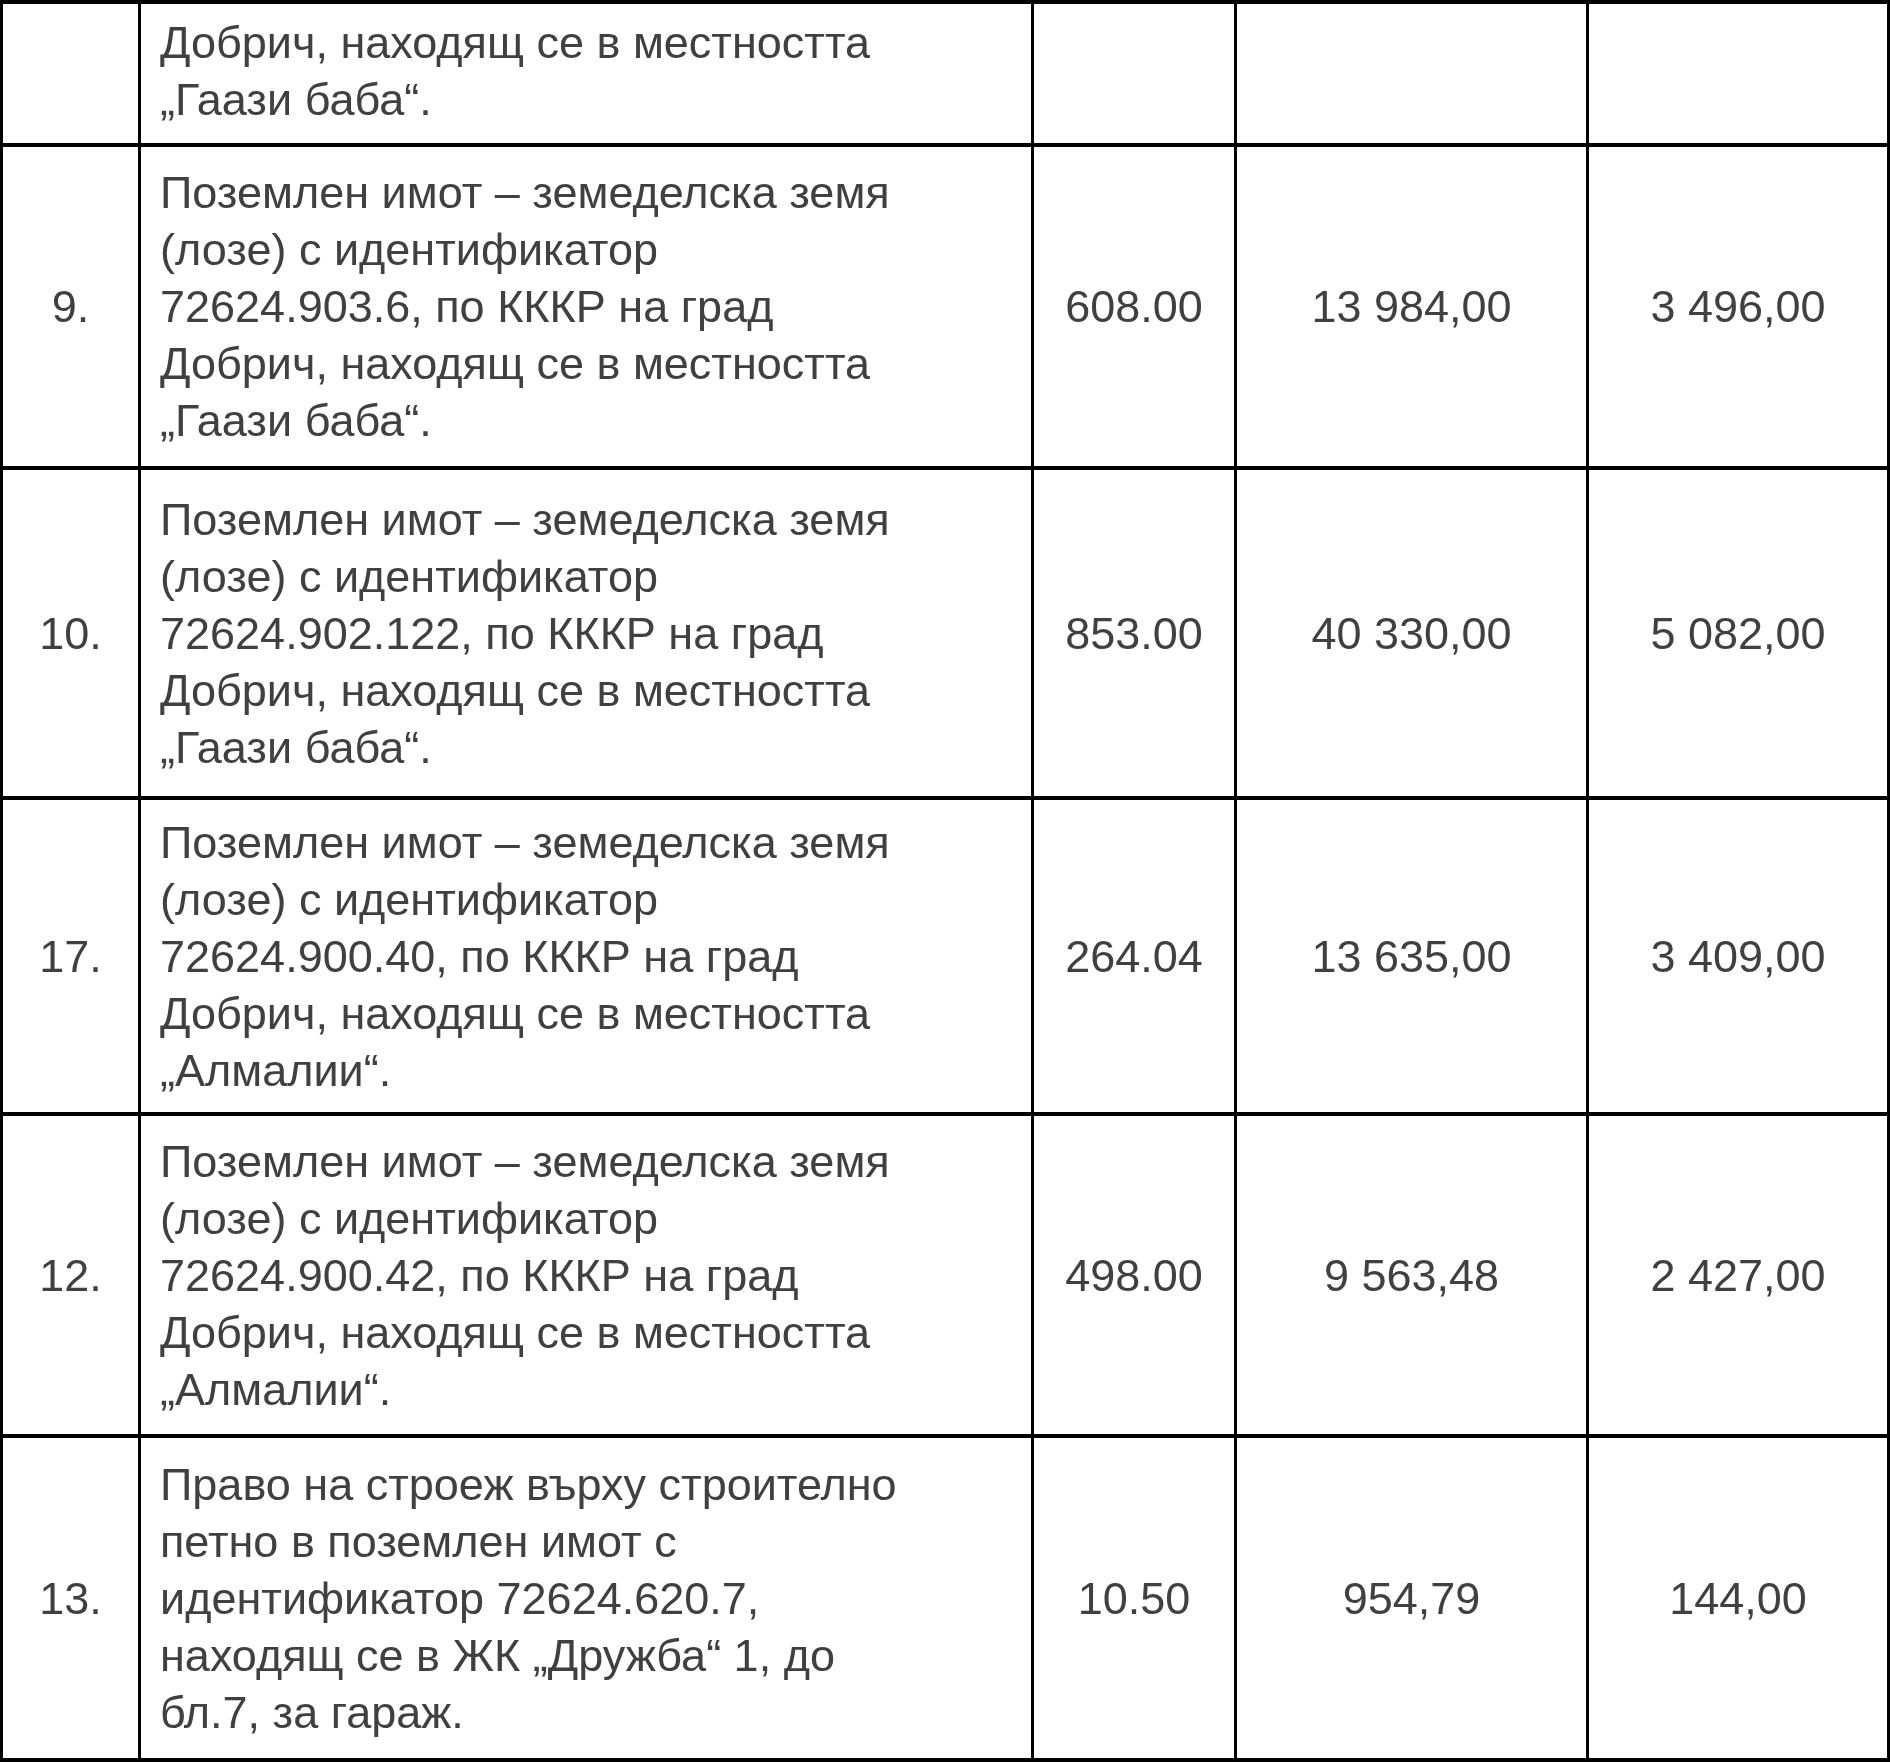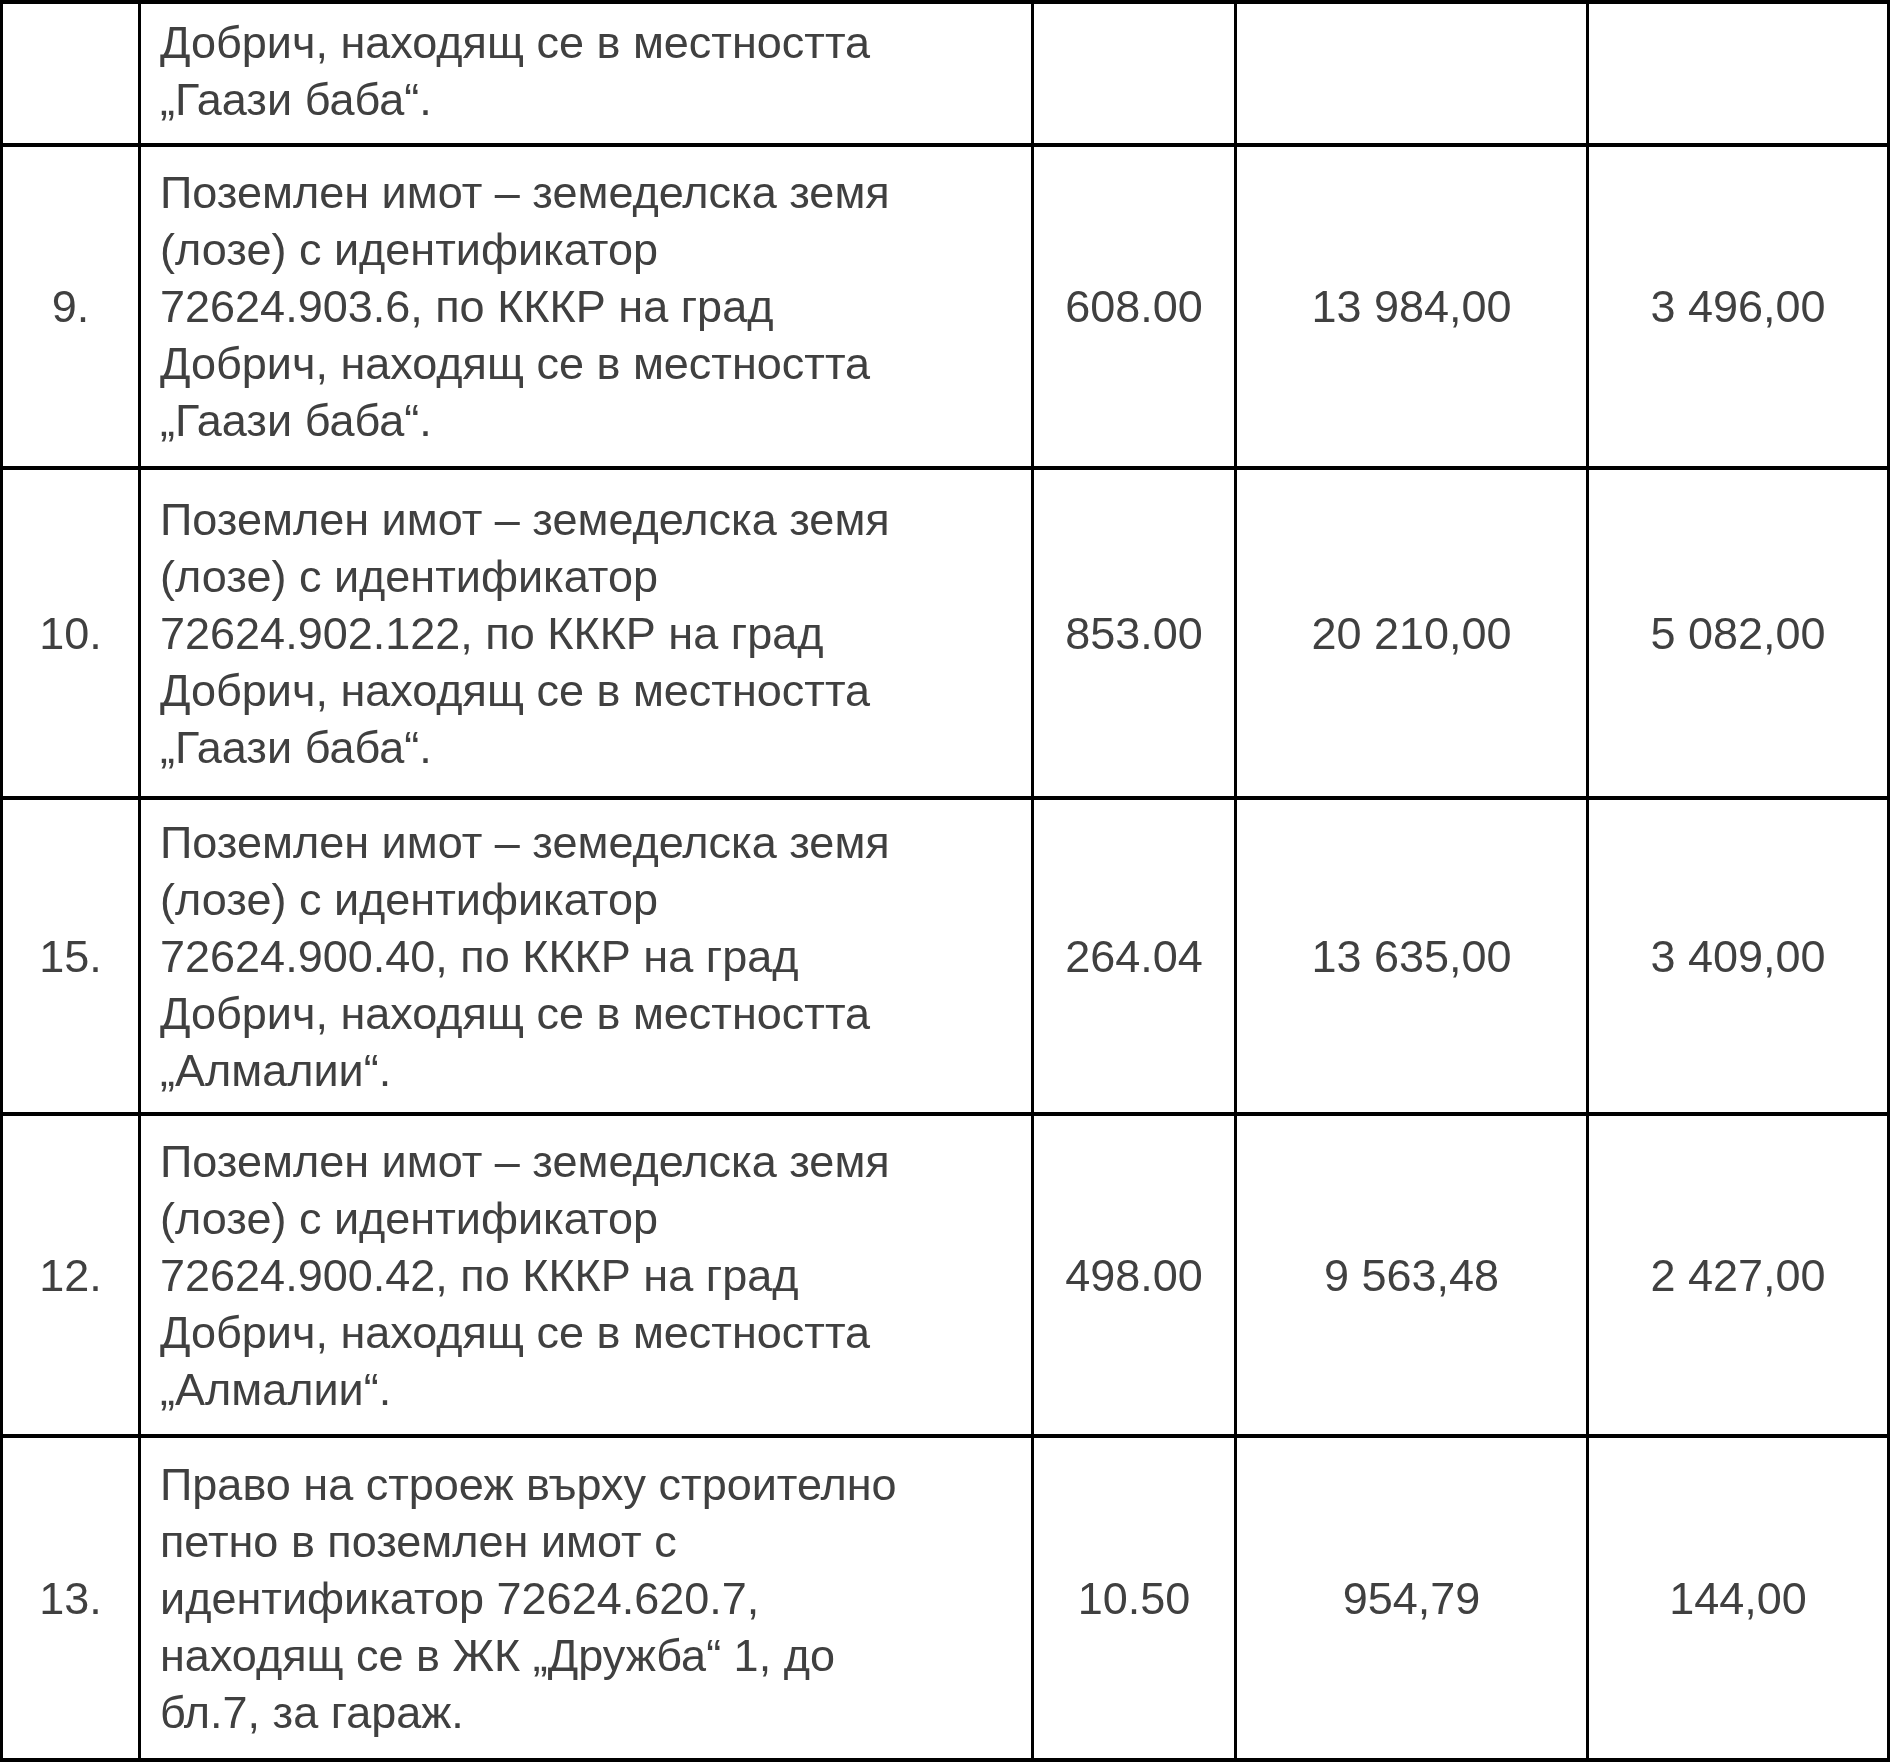--- a/index.html
+++ b/index.html
@@ -87,25 +87,25 @@
     <td class="val-cell">3 496,00</td>
   </tr>
       <tr>
     <td class="num-cell">10.</td>
     <td class="desc-cell">Поземлен имот – земеделска земя
 (лозе) с идентификатор
 72624.902.122, по КККР на град
 Добрич, находящ се в местността
 „Гаази баба“.</td>
     <td class="val-cell">853.00</td>
-    <td class="val-cell">20 210,00</td>
+    <td class="val-cell">40 330,00</td>
     <td class="val-cell">5 082,00</td>
   </tr>
       <tr>
-    <td class="num-cell">15.</td>
+    <td class="num-cell">17.</td>
     <td class="desc-cell">Поземлен имот – земеделска земя
 (лозе) с идентификатор
 72624.900.40, по КККР на град
 Добрич, находящ се в местността
 „Алмалии“.</td>
     <td class="val-cell">264.04</td>
     <td class="val-cell">13 635,00</td>
     <td class="val-cell">3 409,00</td>
   </tr>
       <tr>

